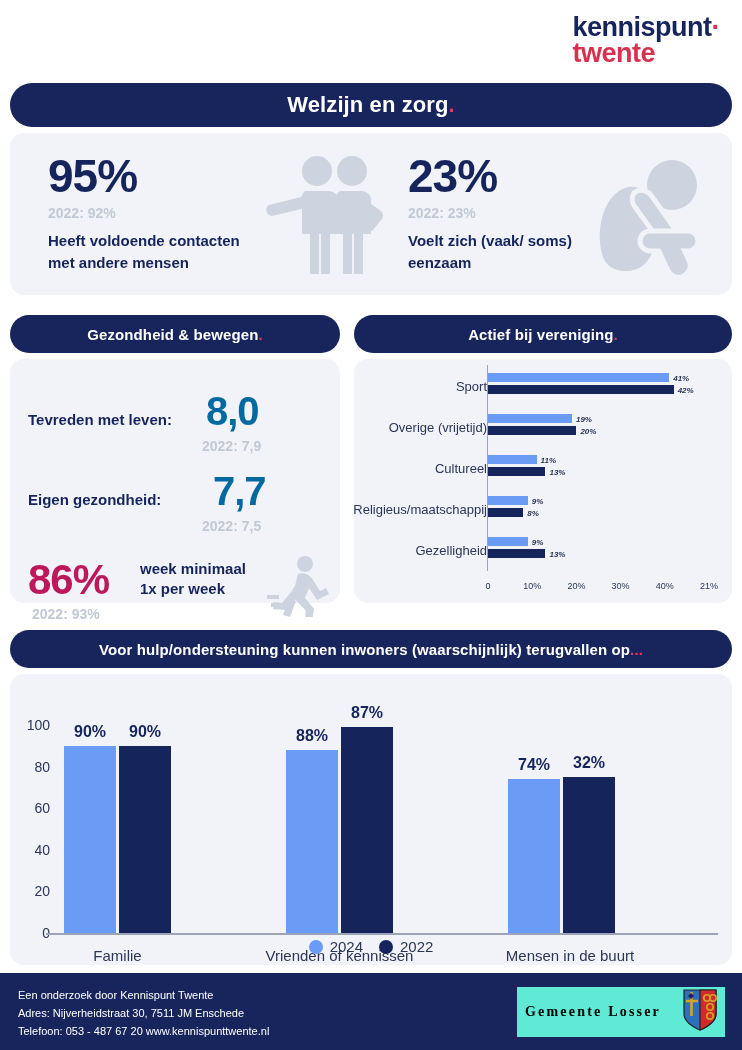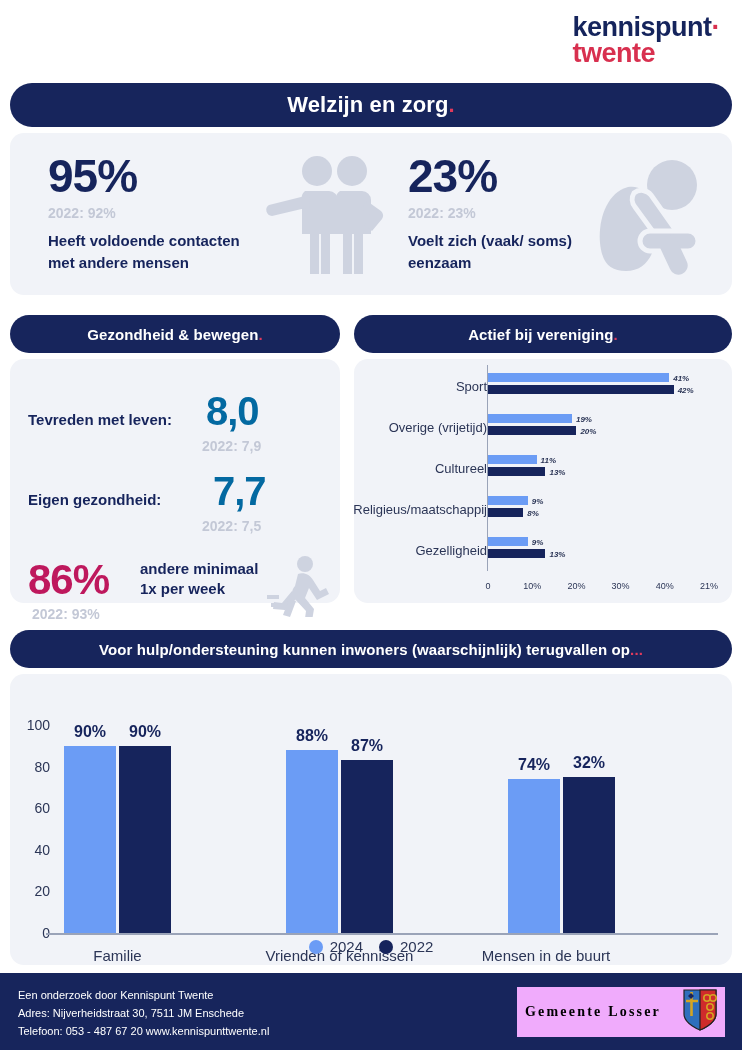--- a/index.html
+++ b/index.html
@@ -111,21 +111,21 @@
   .lg-dot { width:14px; height:14px; border-radius:50%; }
 
   
   .footer {
     position:absolute; left:0; bottom:0; width:742px; height:77px;
     background:#17255c; color:#fff;
   }
   .footer-txt { position:absolute; left:18px; top:14px; font-size:11px; line-height:1.62; }
   .gem-box {
     position:absolute; right:16px; top:13px; width:210px; height:52px;
-    background:#f0abfc; border:1px solid #17255c; display:flex; align-items:center; padding:0 8px;
+    background:#5eead4; border:1px solid #17255c; display:flex; align-items:center; padding:0 8px;
   }
   .gem-name { font-size:14px; font-weight:700; color:#000; letter-spacing:2.2px; flex:1; font-family:"Liberation Serif", serif;}
 </style>
 </head>
 <body>
 
 <div class="page">
 
   <div class="logo-wrap">
     <div class="logo-1"><span>kennispunt</span><span class="dot">·</span></div>
@@ -192,21 +192,21 @@
       </div>
 
       <div class="gz-row">
         <div class="gz-label" style="left:18px; top:132px;">Eigen gezondheid:</div>
         <div class="gz-num" style="left:203px; top:112px;">7,7</div>
         <div class="gz-prev" style="left:192px; top:159px;"><span>2022:</span> <b>7,5</b></div>
       </div>
 
       <div class="sport-big">86%</div>
       <div class="sport-txt">
-        <span>andere minimaal</span><br>
+        <span>week minimaal</span><br>
         <span>1x per week</span>
       </div>
       <div class="sport-prev">2022: 93%</div>
       <div class="icon-runner">
         <svg width="66" height="62" viewBox="0 0 66 62">
           <g fill="#ced3e0">
             <circle cx="40" cy="9" r="8"></circle>
             <path d="M33 19 c6 -2 12 1 15 6 l7 11 6 -3 3 6 -12 6 -8 -12 -4 10 9 11 -3 18 -7 -1 2 -15 -12 -13 c-3 -4 -2 -9 1 -12 z"></path>
             <path d="M27 36 l-10 12 -8 -1 -1 7 12 1 14 -14 z"></path>
             <path d="M2 40 h12 v4 H2 z M6 48 h10 v4 H6 z"></path>
@@ -316,37 +316,37 @@
                 <span class="lbl">90%</span>
               </div>
               <div class="vbar b22" style="height: 187.2px;">
                 <span class="lbl">90%</span>
               </div>
             </div>
             <div class="vgroup" style="left: 276px; top: 0px; height: 215px;">
               <div class="vbar b24" style="height: 183.04px;">
                 <span class="lbl">88%</span>
               </div>
-              <div class="vbar b22" style="height: 173px;">
+              <div class="vbar b22" style="height: 206px;">
                 <span class="lbl">87%</span>
               </div>
             </div>
             <div class="vgroup" style="left: 498px; top: 0px; height: 215px;">
               <div class="vbar b24" style="height: 153.92px;">
                 <span class="lbl">74%</span>
               </div>
               <div class="vbar b22" style="height: 156px;">
                 <span class="lbl">32%</span>
               </div>
             </div>
           </div>
         <div id="vcats">
             <div class="vcat" style="left: 107.5px; top: 229px;">Familie</div>
             <div class="vcat" style="left: 329.5px; top: 229px;">Vrienden of kennissen</div>
-            <div class="vcat" style="left: 536px; top: 229px;">Mensen in de buurt</div>
+            <div class="vcat" style="left: 560px; top: 229px;">Mensen in de buurt</div>
           </div>
       </div>
       <div class="legend" id="legend">
           <div class="lg-item">
             <span class="lg-dot" style="background: rgb(107, 156, 245);"></span>
             <span>2024</span>
           </div>
           <div class="lg-item">
             <span class="lg-dot" style="background: rgb(22, 36, 92);"></span>
             <span>2022</span>

